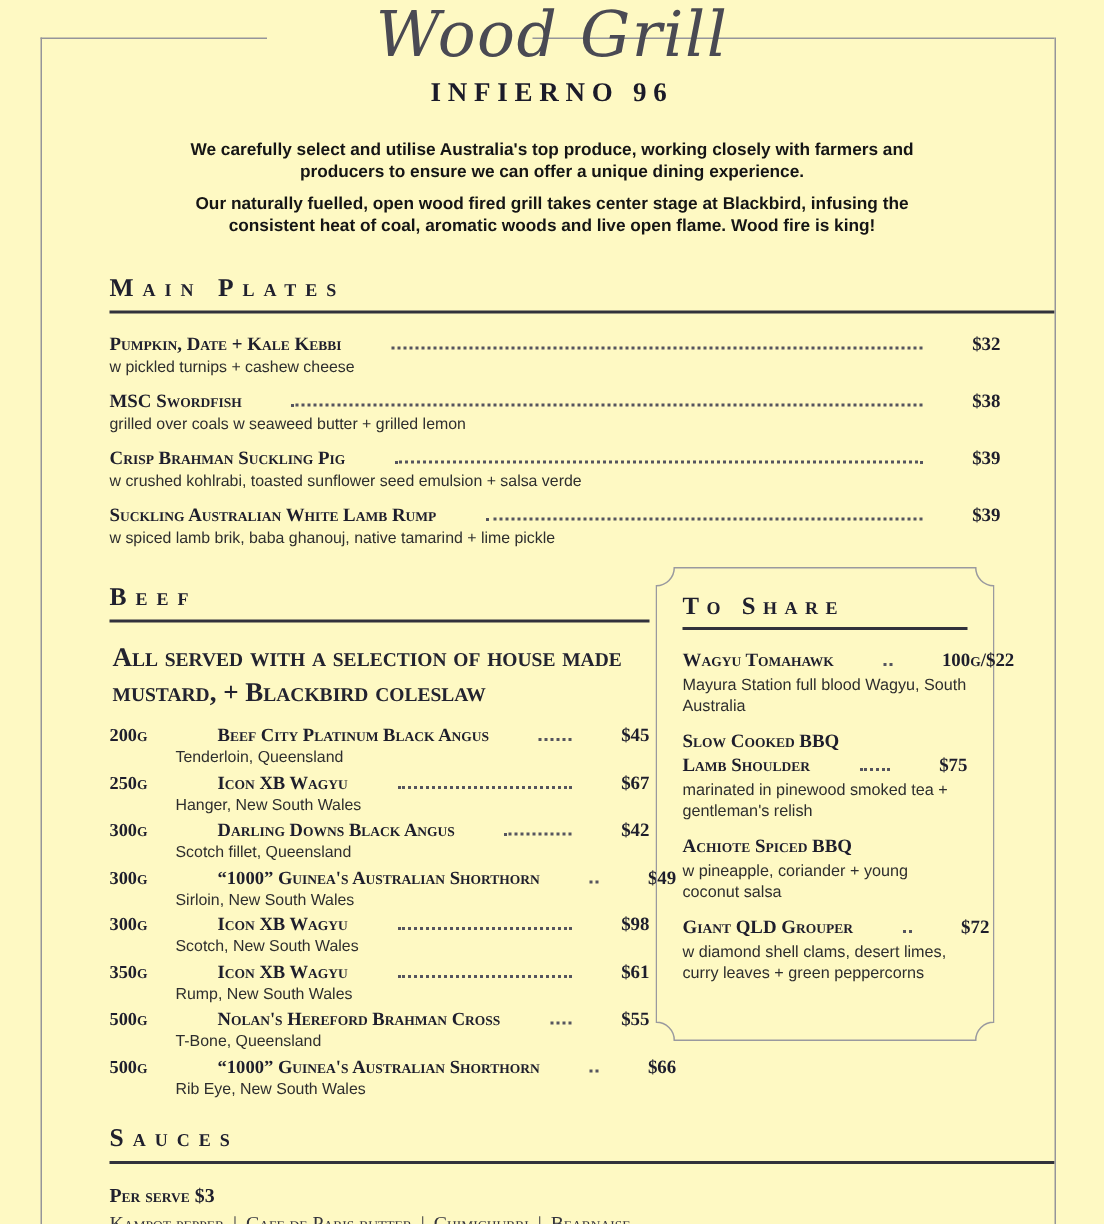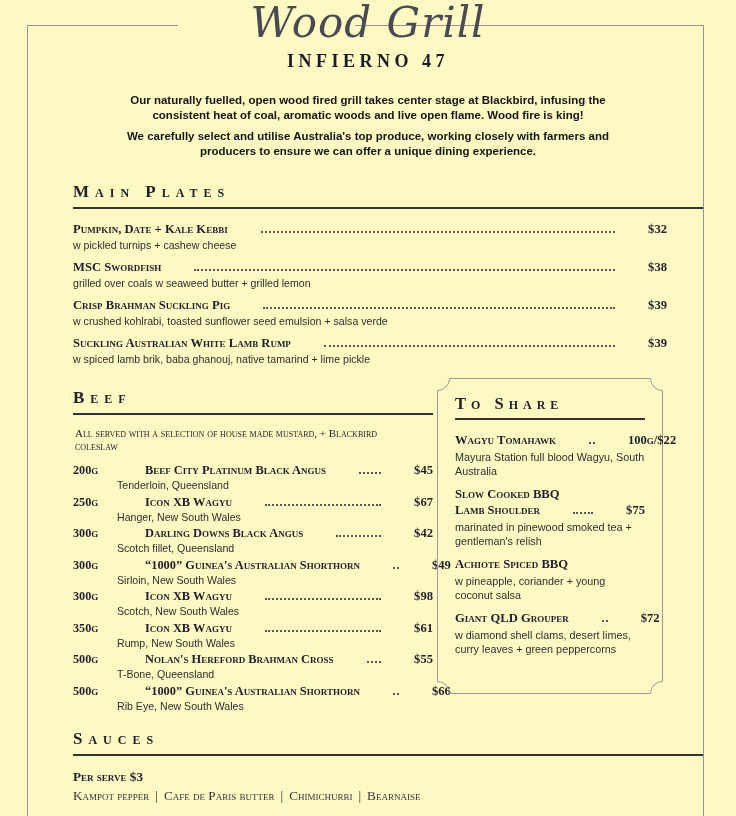--- a/index.html
+++ b/index.html
@@ -33,21 +33,21 @@
   .lead-row { display:flex; align-items:baseline;gap:28px; }
   .item-name { font-variant:small-caps; font-weight:bold; font-size:12.6px; white-space:nowrap; color:#1e1e2c; }
   .leader { flex:1; border-bottom:2px dotted #55555e; margin:0 5px 3px 5px; min-width:6px; }
   .item-price { font-variant:small-caps; font-weight:bold; font-size:12.6px; white-space:nowrap; color:#1e1e2c; }
   .item-desc { font-family:"Liberation Sans", sans-serif; font-size:10.6px; line-height:13px;
                color:#2e2e2e; margin-top:2px; }
 
   
   .cols { display:flex; margin-top:22px; }
   .beef-col { width:360px; flex-shrink:0; }
-  .beef-note { font-variant:small-caps; font-weight:normal; font-size:11px; line-height:13px;
+  .beef-note { font-variant:small-caps; font-weight:bold; font-size:18px; line-height:23px;
                color:#23232f; margin:12px 18px 10px 2px; }
   .beef-item { margin-bottom:2px; }
   .beef-w { width:44px; flex-shrink:0; font-variant:small-caps; font-weight:bold; font-size:12.2px; }
   .beef-name { font-variant:small-caps; font-weight:bold; font-size:12.4px; white-space:nowrap; }
   .beef-desc { font-family:"Liberation Sans", sans-serif; font-size:10.6px; line-height:12.5px;
                color:#2e2e2e; margin:1px 0 3px 44px; }
 
   
   .share-col { width:226px; margin-left:4px; margin-top:-10px; position:relative; height:316px; }
   .share-border { position:absolute; top:0; left:0; }
@@ -73,26 +73,26 @@
 
 <div class="page">
 
   <div class="frame-line" style="left:27px; top:25px; width:151px; height:1px;"></div>
   <div class="frame-line" style="left:355px; top:25px; width:348px; height:1px;"></div>
   <div class="frame-line" style="left:27px; top:25px; width:1px; height:791px;"></div>
   <div class="frame-line" style="left:703px; top:25px; width:1px; height:791px;"></div>
 
   <div class="header">
     <div class="logo">Wood Grill</div>
-    <div class="subtitle">INFIERNO 47</div>
+    <div class="subtitle">INFIERNO 96</div>
   </div>
 
   <div class="intro">
+    <p>We carefully select and utilise Australia's top produce, working closely with farmers and producers to ensure we can offer a unique dining experience.</p>
     <p>Our naturally fuelled, open wood fired grill takes center stage at Blackbird, infusing the consistent heat of coal, aromatic woods and live open flame. Wood fire is king!</p>
-    <p>We carefully select and utilise Australia's top produce, working closely with farmers and producers to ensure we can offer a unique dining experience.</p>
   </div>
 
   <div class="content">
 
     <div>
       <div class="sec-head">Main Plates</div>
       <div class="sec-rule"></div>
       <div class="mp-list">
 
         <div class="mp-item">

